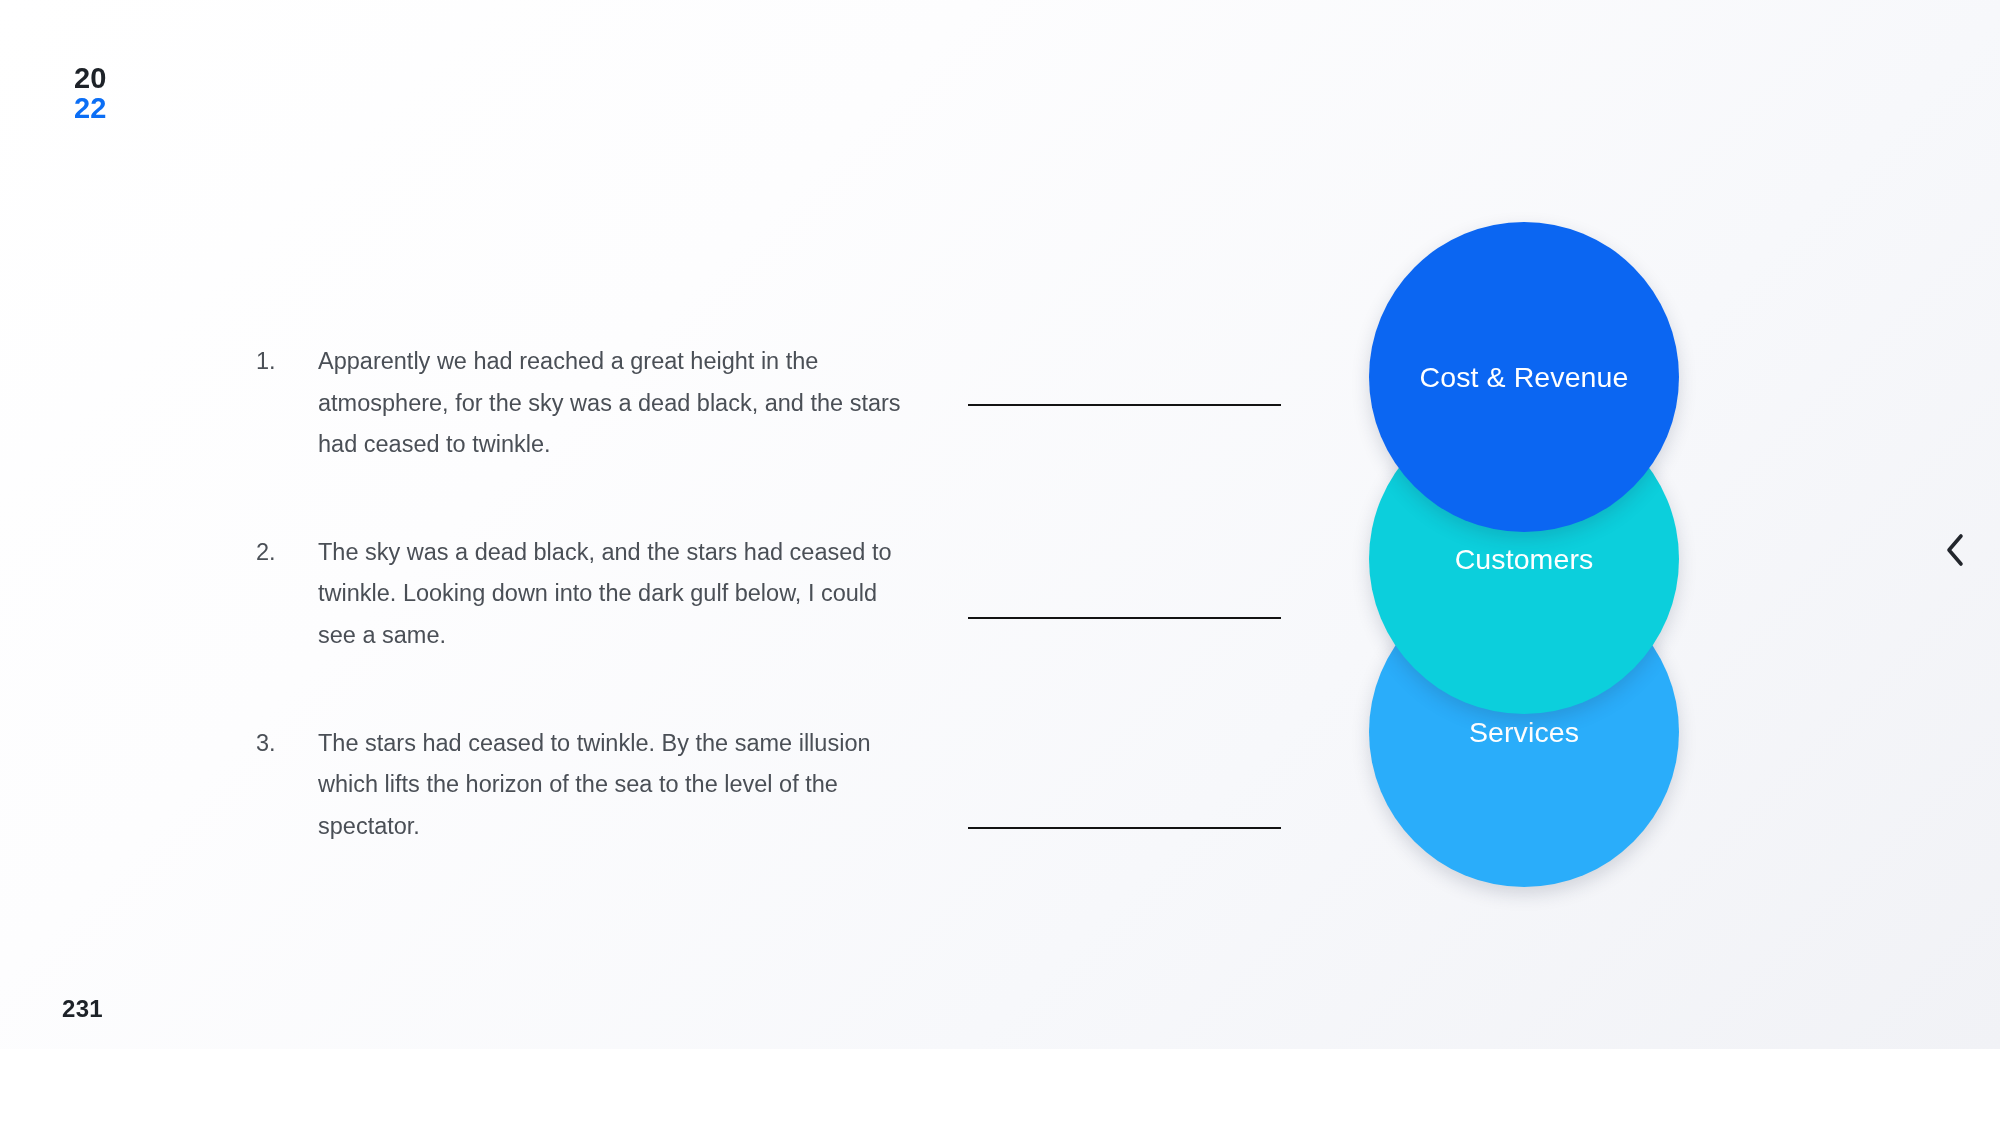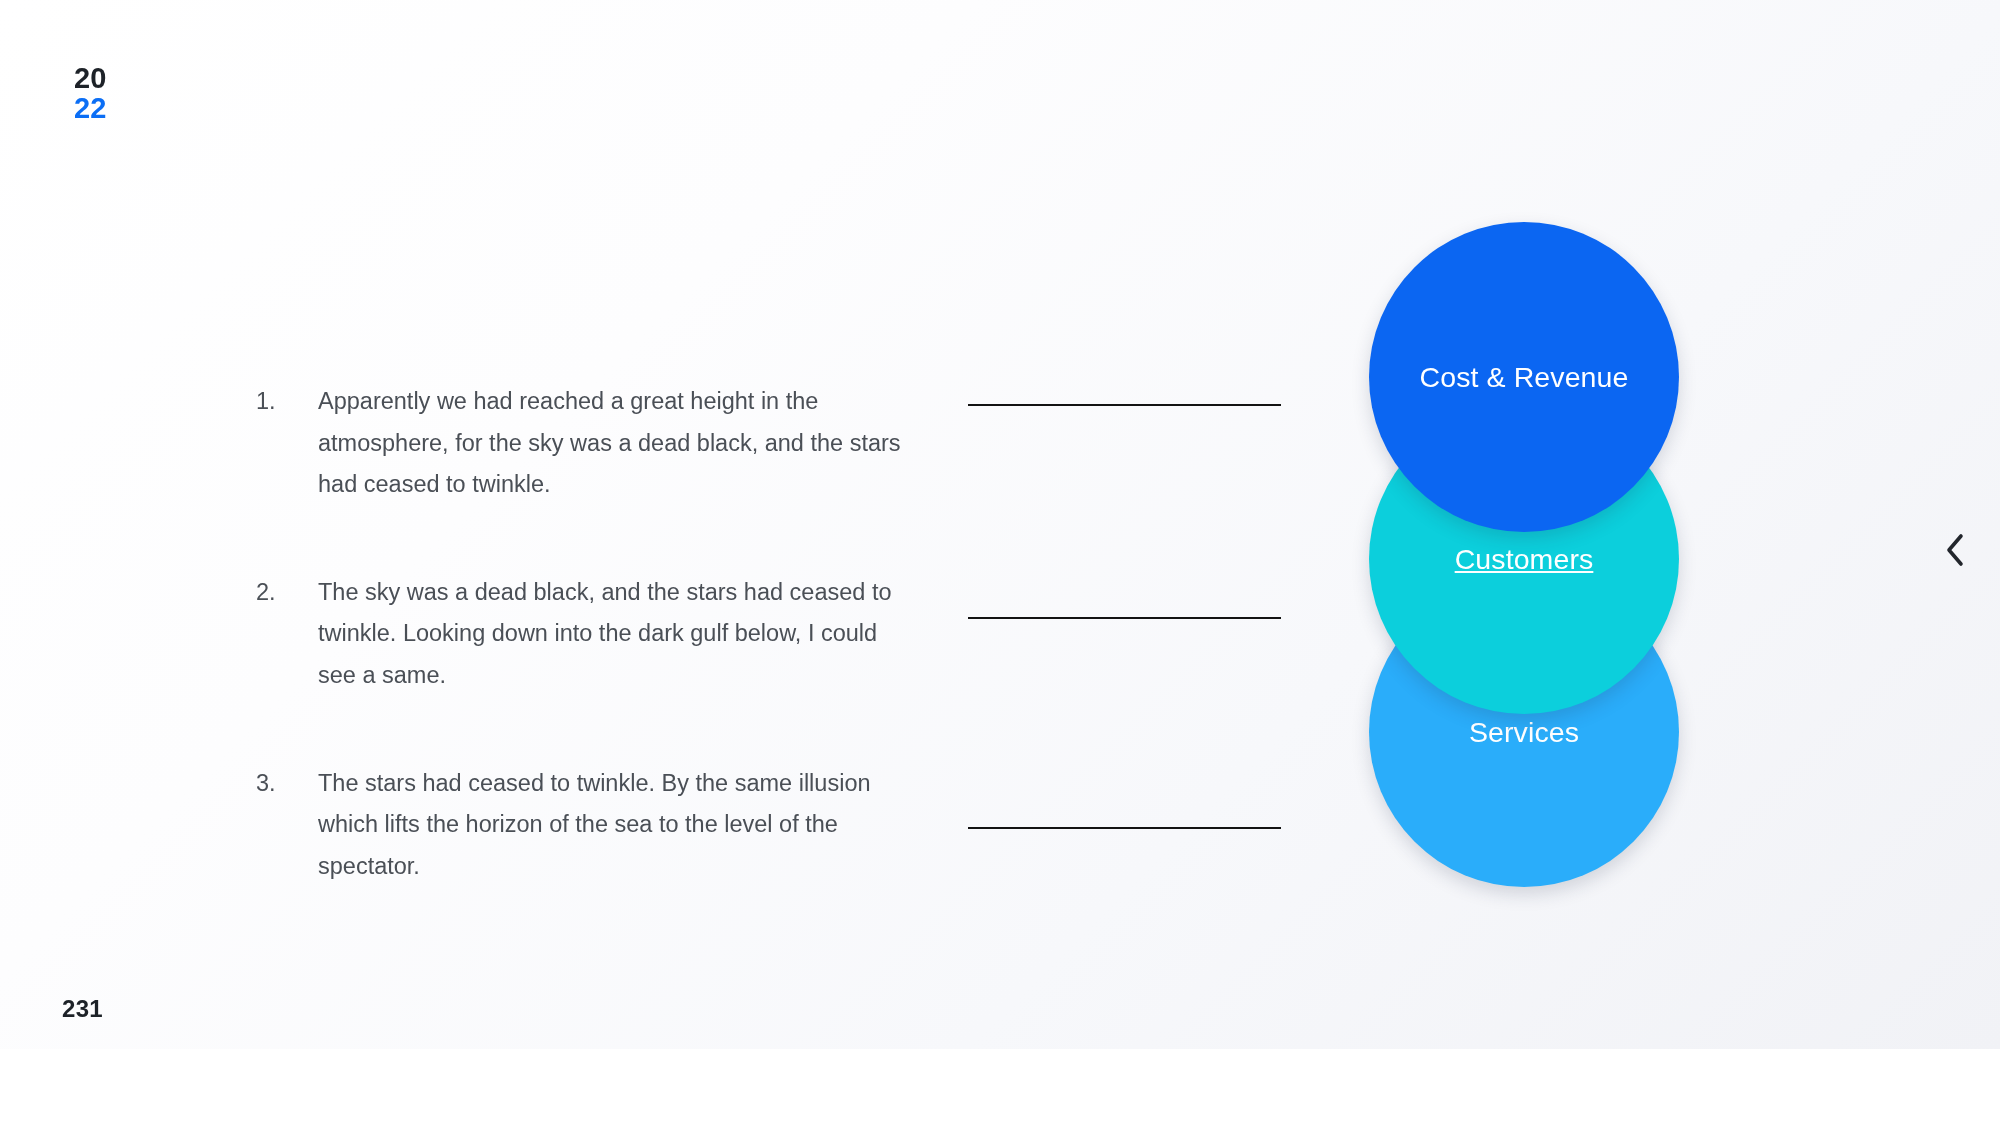--- a/index.html
+++ b/index.html
@@ -53,21 +53,21 @@
   }
   .list-item:last-child { margin-bottom: 0; }
   .list-num {
     position: absolute;
     left: 0;
     top: 0;
     color: #4a4f56;
     font-size: 23.5px;
     line-height: 41.6px;
   }
-  .list-text { display: block; margin-top: 40px; }
+  .list-text { display: block; }
 
   
   .rule {
     position: absolute;
     left: 968px;
     width: 313px;
     height: 0;
     border-top: 2.4px solid #131313;
   }
   .rule-1 { top: 404px; }
@@ -89,21 +89,21 @@
     align-items: center;
     justify-content: center;
     color: #ffffff;
     font-size: 28.5px;
     font-weight: 400;
     letter-spacing: 0.1px;
     white-space: nowrap;
     box-shadow: 0 7px 18px rgba(28, 40, 70, 0.17);
   }
   .circle-1 { left: 0;   top: 0;   background: #0b66f2; z-index: 3; }
-  .circle-2 { left: 0;   top: 182px; background: #0ccfdc; z-index: 2; text-decoration: underline; }
+  .circle-2 { left: 0;   top: 182px; background: #0ccfdc; z-index: 2; }
   .circle-3 { left: 0;   top: 355px; background: #2aadfa; z-index: 1; text-align: right; }
 
   
   .page-num {
     position: absolute;
     left: 62px;
     top: 995px;
     font-size: 24px;
     font-weight: bold;
     color: #1d2228;

